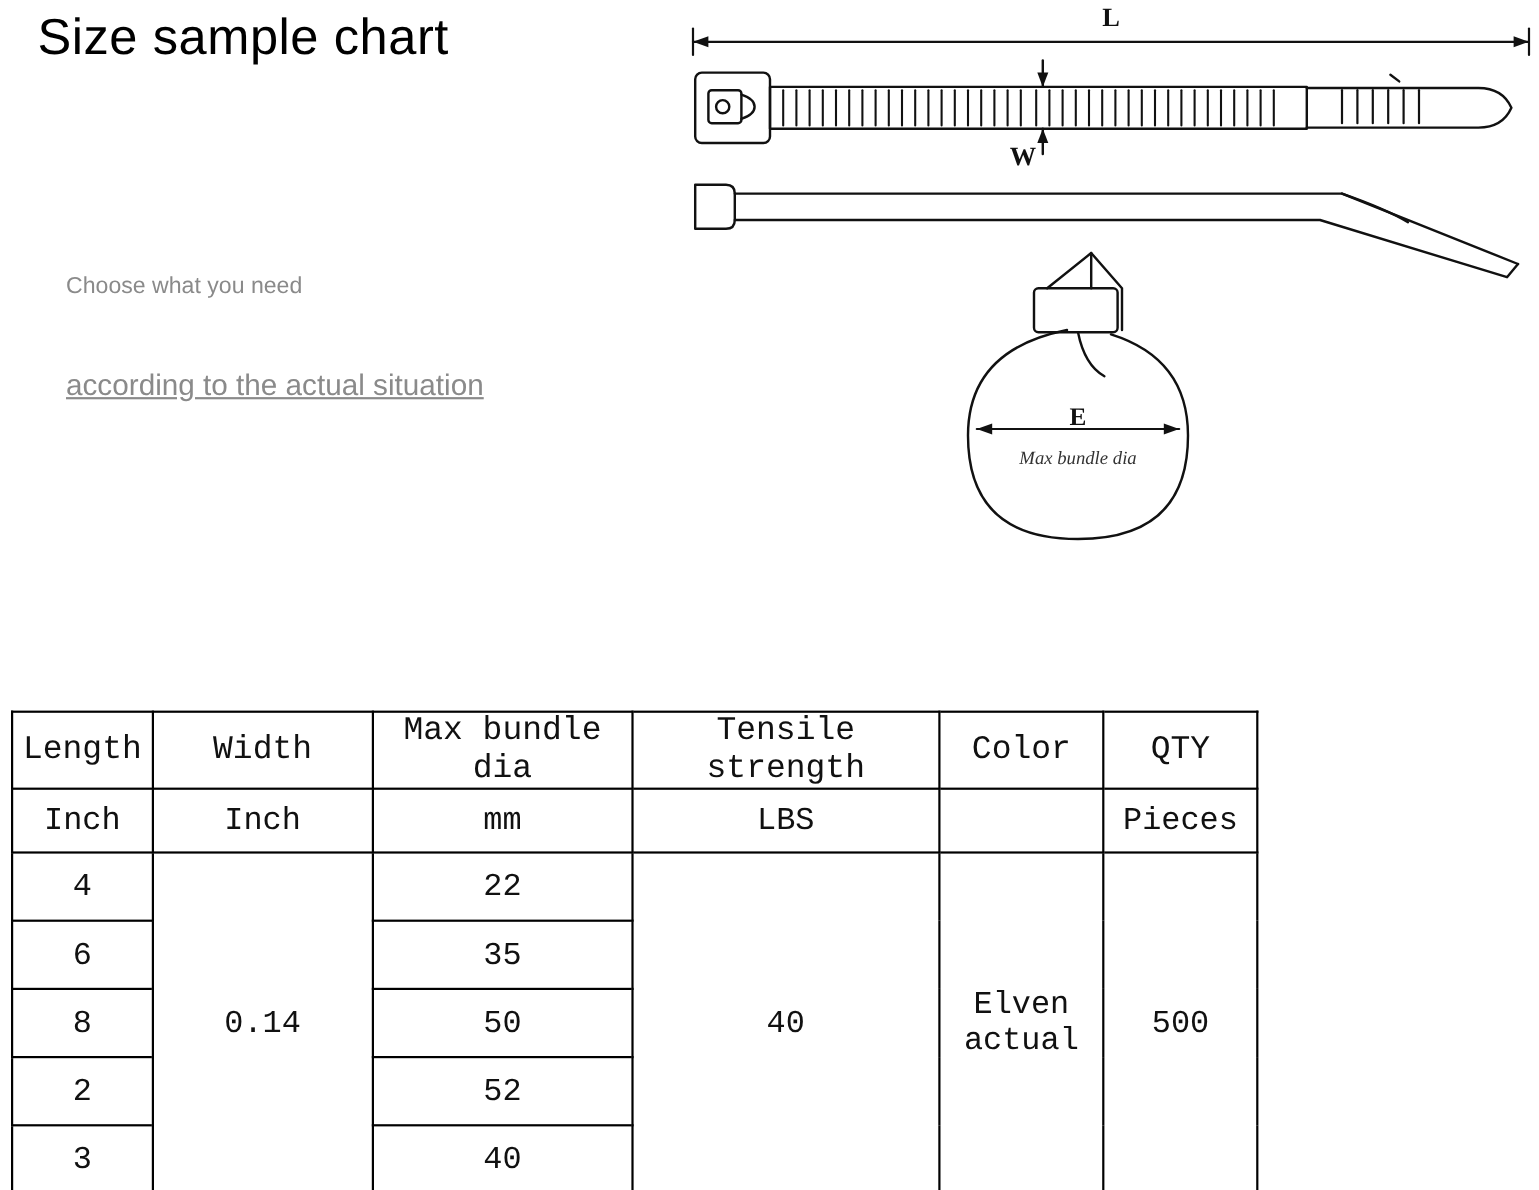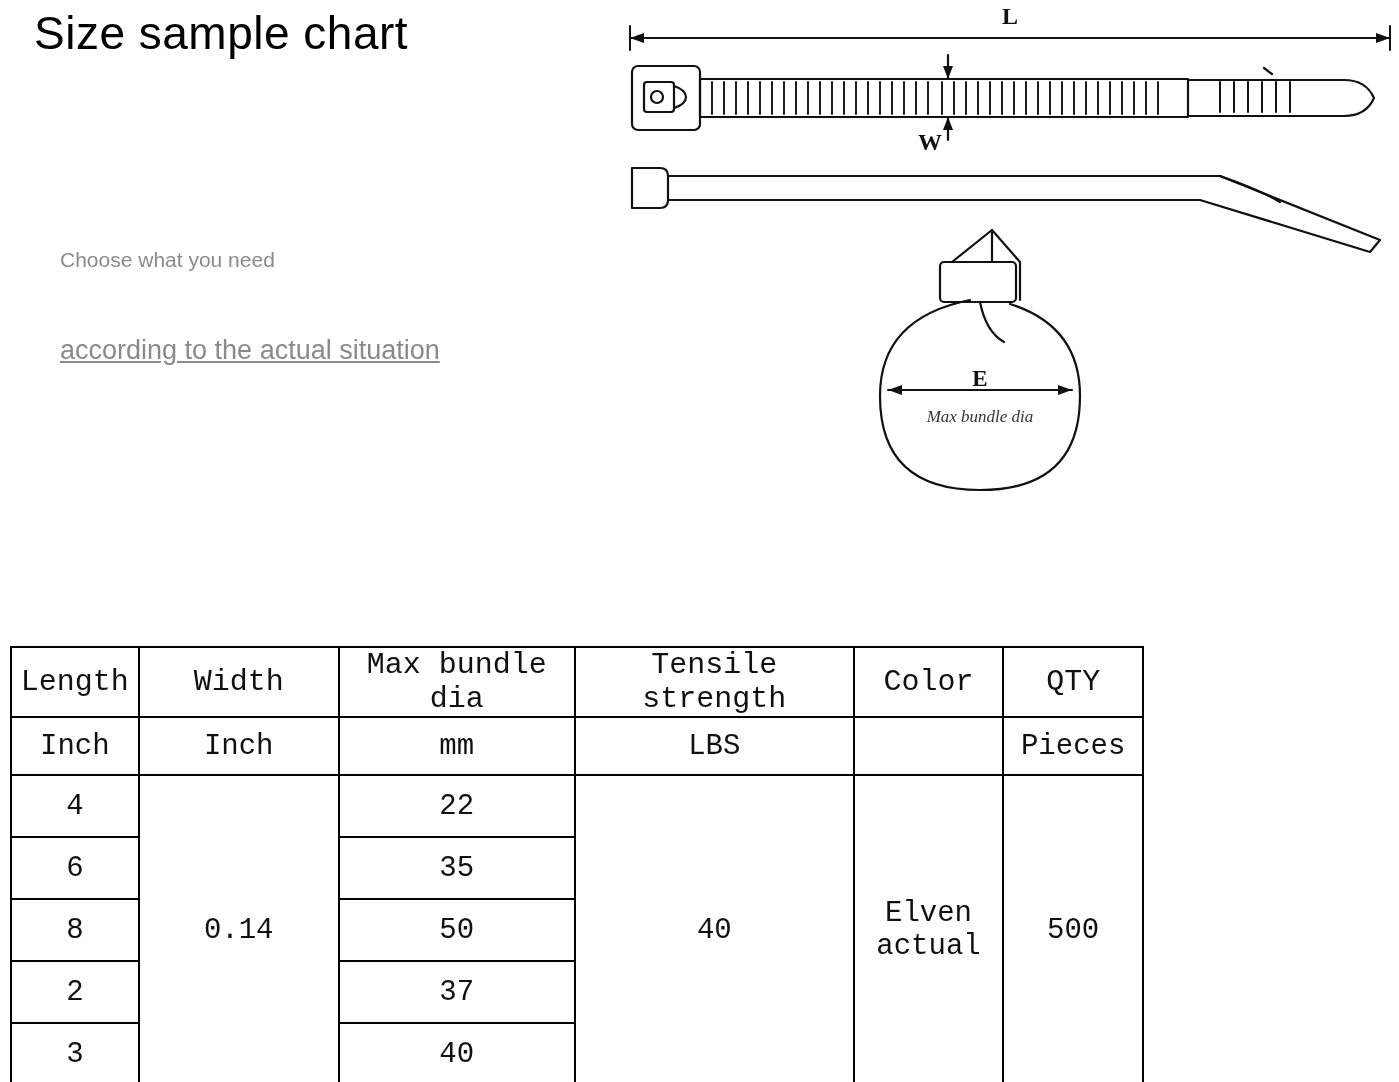--- a/index.html
+++ b/index.html
@@ -234,20 +234,20 @@
     <tr class="datarow">
       <td>6</td>
       <td>35</td>
     </tr>
     <tr class="datarow">
       <td>8</td>
       <td>50</td>
     </tr>
     <tr class="datarow">
       <td>2</td>
-      <td>37</td>
+      <td>52</td>
     </tr>
     <tr class="datarow">
       <td>3</td>
       <td>40</td>
     </tr>
   </tbody>
 </table>
 
 </body></html>

